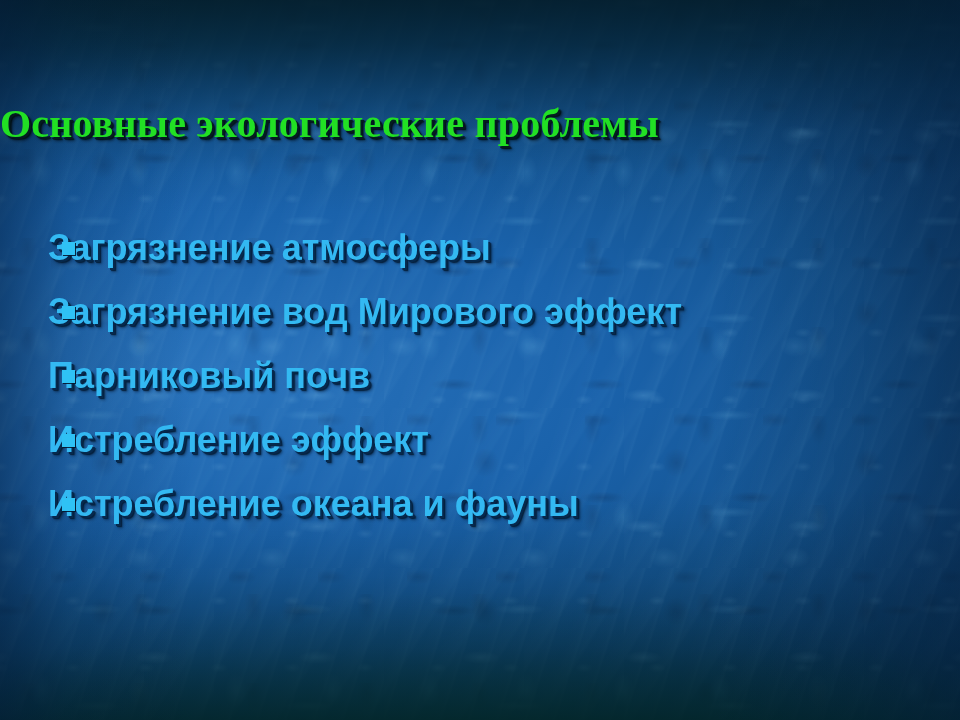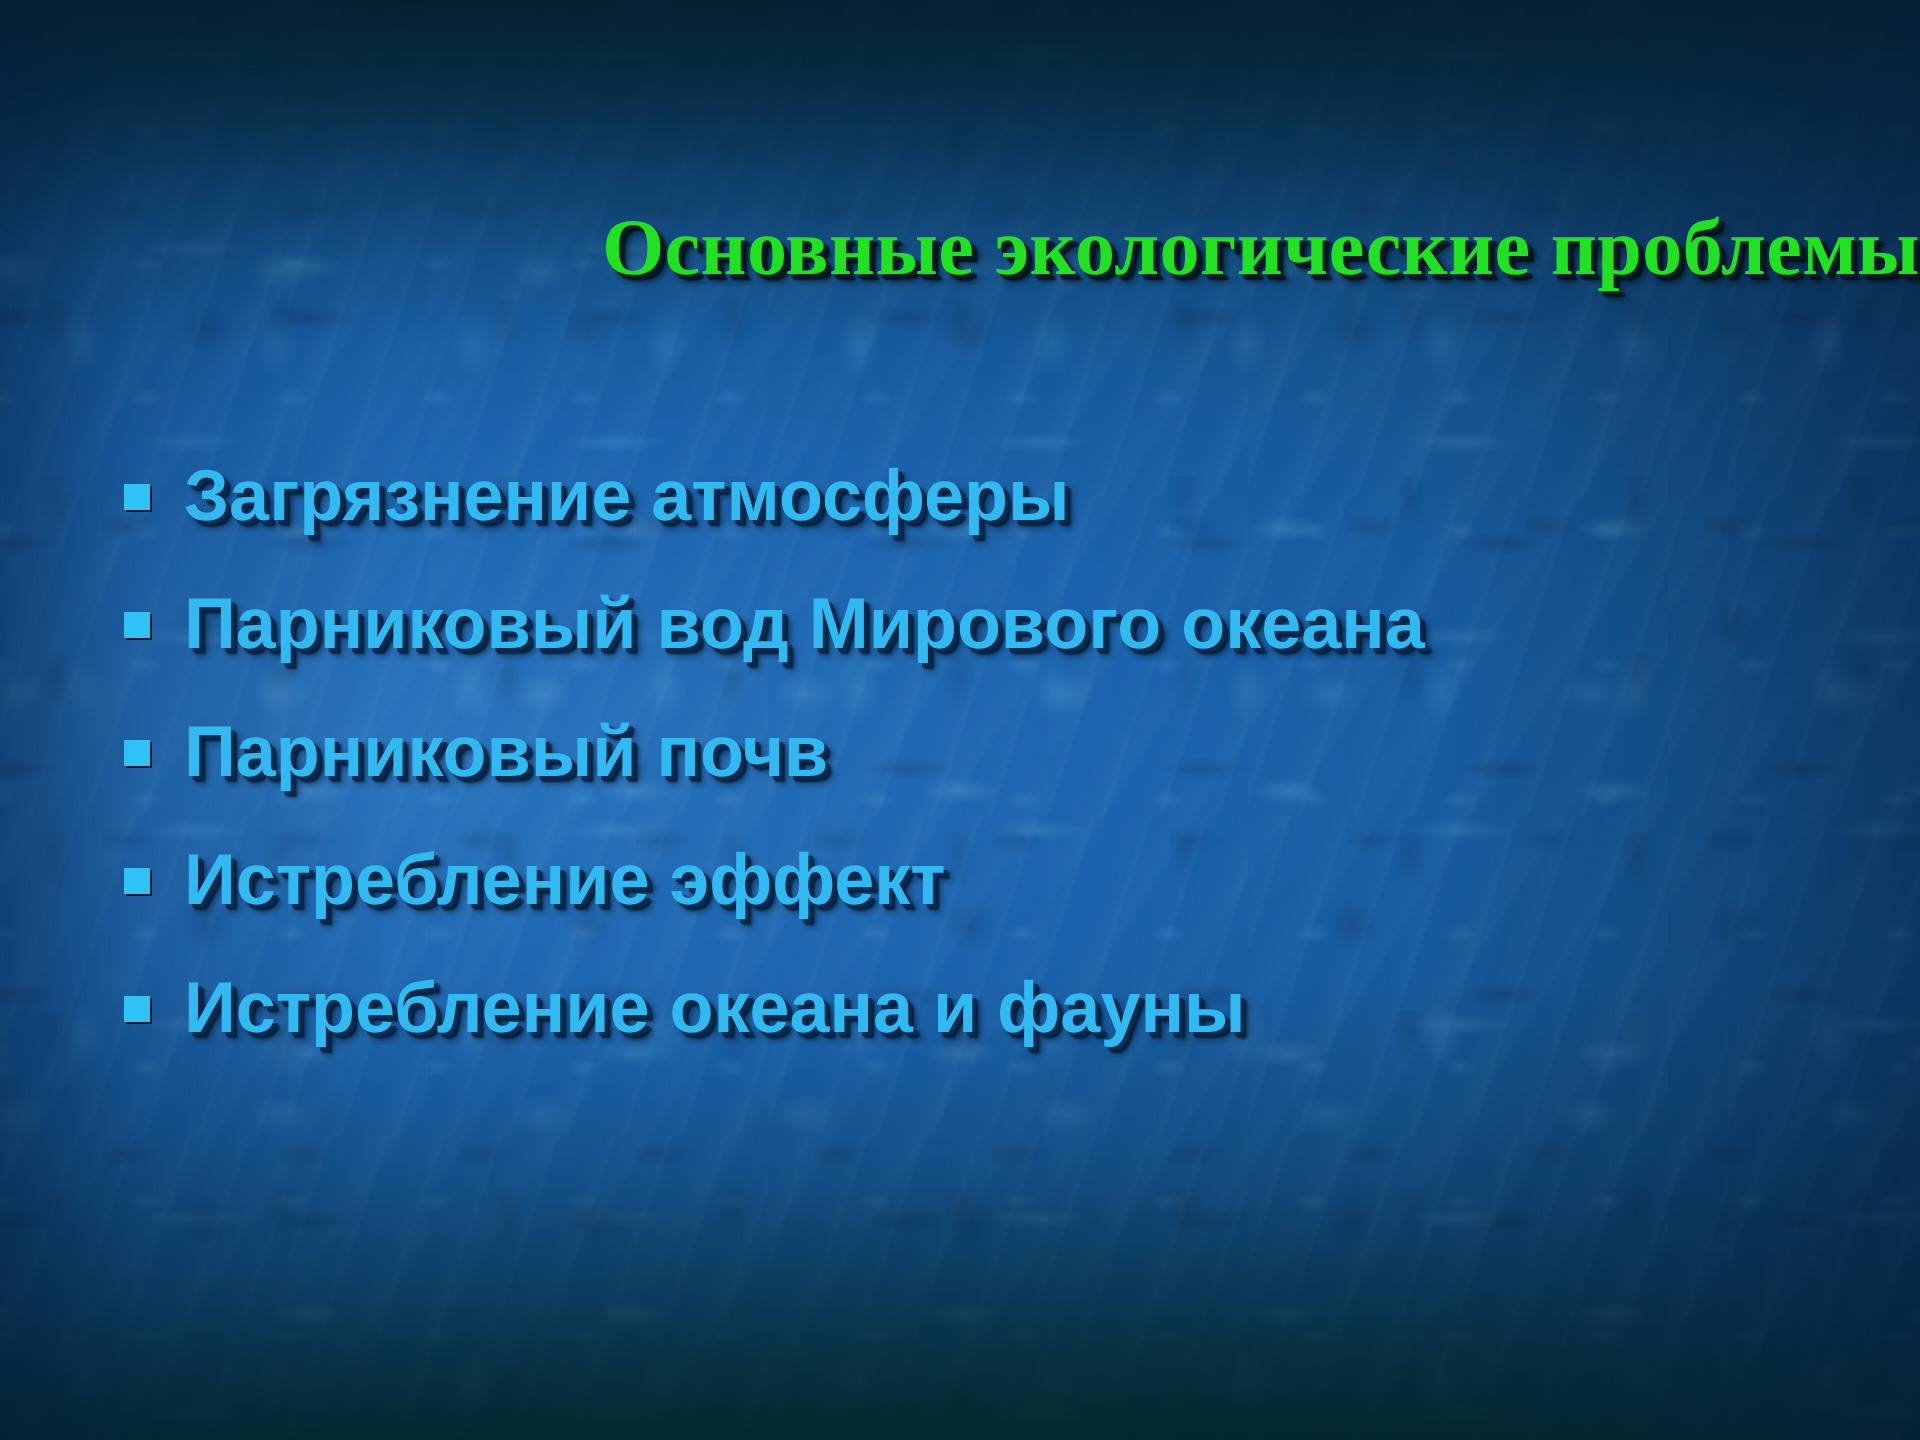--- a/index.html
+++ b/index.html
@@ -113,21 +113,21 @@
   .content {
     position: absolute;
     inset: 0;
   }
 
   .slide-title {
     position: absolute;
     left: 0;
     right: 0;
     top: 74px;
-    text-align: right;
+    text-align: left;
     font-family: "Liberation Serif", "DejaVu Serif", serif;
     font-weight: bold;
     font-size: 40px;
     line-height: 46px;
     letter-spacing: 0.2px;
     color: #22e024;
     text-shadow:
       2px 2px 0 #041b20,
       3px 3px 1px rgba(2,14,18,0.85),
       4px 4px 3px rgba(0,8,12,0.55);
@@ -139,21 +139,21 @@
     left: 0;
     top: 216px;
     width: 960px;
     list-style: none;
     margin: 0;
     padding: 0;
   }
   .bullet-item {
     position: relative;
     height: 64px;
-    padding-left: 92px;
+    padding-left: 48px;
     display: flex;
     align-items: center;
   }
   .bullet-marker {
     position: absolute;
     left: 62px;
     top: 50%;
     width: 13px;
     height: 13px;
     margin-top: -6px;
@@ -192,21 +192,21 @@
 
     <ul class="bullet-list">
 
       <li class="bullet-item">
         <span class="bullet-marker"></span>
         <span class="bullet-text">Загрязнение атмосферы</span>
       </li>
 
       <li class="bullet-item">
         <span class="bullet-marker"></span>
-        <span class="bullet-text">Парниковый вод Мирового океана</span>
+        <span class="bullet-text">Загрязнение вод Мирового эффект</span>
       </li>
 
       <li class="bullet-item">
         <span class="bullet-marker"></span>
         <span class="bullet-text">Парниковый почв</span>
       </li>
 
       <li class="bullet-item">
         <span class="bullet-marker"></span>
         <span class="bullet-text">Истребление эффект</span>

